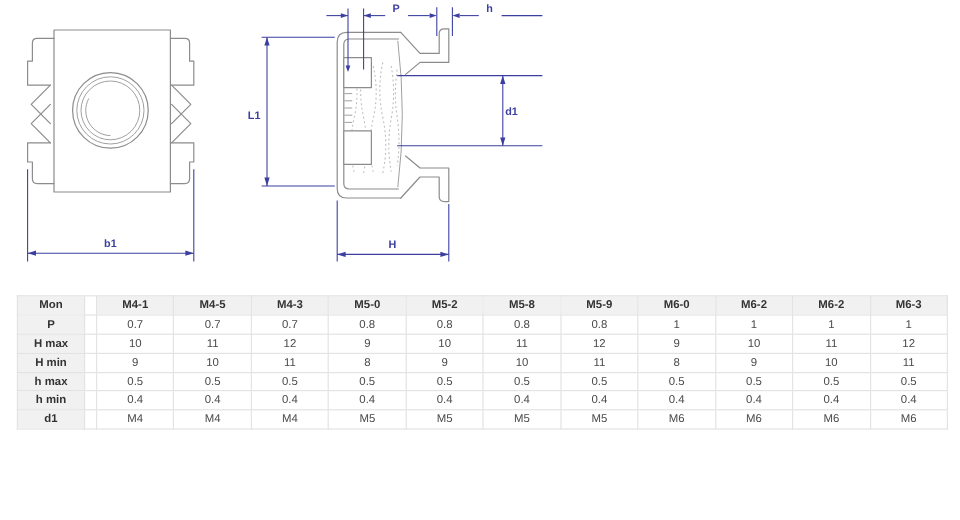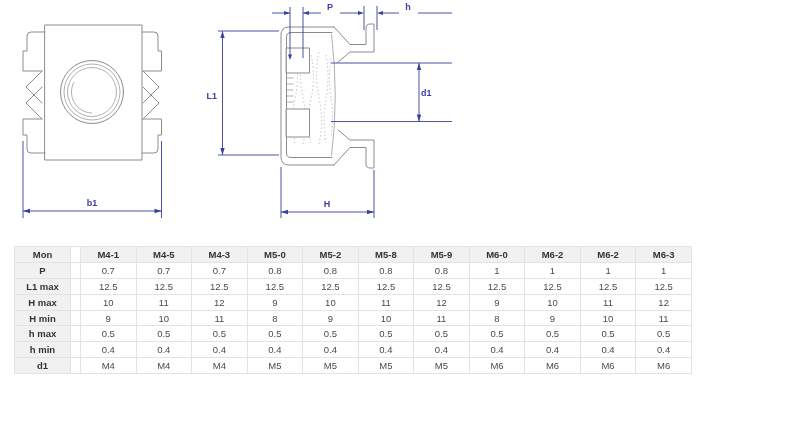--- a/index.html
+++ b/index.html
@@ -15,21 +15,21 @@
     paint-order:stroke;stroke:#ffffff;stroke-width:2px;
   }
   .gray-stroke{stroke:#8c8c8c;stroke-width:1;fill:none;stroke-linejoin:round;stroke-linecap:round;}
   .gray-thin{stroke:#9c9c9c;stroke-width:0.8;fill:none;}
   .texture{stroke:#bdbdbd;stroke-width:0.9;fill:none;stroke-dasharray:1.6 2.2;}
   .blue-line{stroke:#3b3fa0;stroke-width:0.9;fill:none;}
   .blue-fill{fill:#3b3fa0;stroke:none;}
   .white-fill{fill:#ffffff;}
 
   table.spec-table{
-    position:absolute;left:14px;top:246px;width:678px;
+    position:absolute;left:14px;top:246px;width:776px;
     border-collapse:collapse;table-layout:fixed;
     font-size:9.5px;color:#4a4a4a;
   }
   .spec-table th,.spec-table td{
     border:1px solid #e3e3e3;text-align:center;vertical-align:middle;
     height:14.9px;padding:0;overflow:hidden;white-space:nowrap;
   }
   .spec-table th{background:#f1f1f1;font-weight:bold;color:#333333;}
   .spec-table th.gapcol,.spec-table td.gapcol{background:#ffffff;}
 </style>
@@ -196,35 +196,20 @@
         <td class="value-cell">0.8</td>
         <td class="value-cell">0.8</td>
         <td class="value-cell">0.8</td>
         <td class="value-cell">0.8</td>
         <td class="value-cell">1</td>
         <td class="value-cell">1</td>
         <td class="value-cell">1</td>
         <td class="value-cell">1</td>
       </tr>
       <tr>
-        <th class="rowlabel">L1 max</th>
-        <td class="gapcol"></td>
-        <td class="value-cell">12.5</td>
-        <td class="value-cell">12.5</td>
-        <td class="value-cell">12.5</td>
-        <td class="value-cell">12.5</td>
-        <td class="value-cell">12.5</td>
-        <td class="value-cell">12.5</td>
-        <td class="value-cell">12.5</td>
-        <td class="value-cell">12.5</td>
-        <td class="value-cell">12.5</td>
-        <td class="value-cell">12.5</td>
-        <td class="value-cell">12.5</td>
-      </tr>
-      <tr>
         <th class="rowlabel">H max</th>
         <td class="gapcol"></td>
         <td class="value-cell">10</td>
         <td class="value-cell">11</td>
         <td class="value-cell">12</td>
         <td class="value-cell">9</td>
         <td class="value-cell">10</td>
         <td class="value-cell">11</td>
         <td class="value-cell">12</td>
         <td class="value-cell">9</td>

